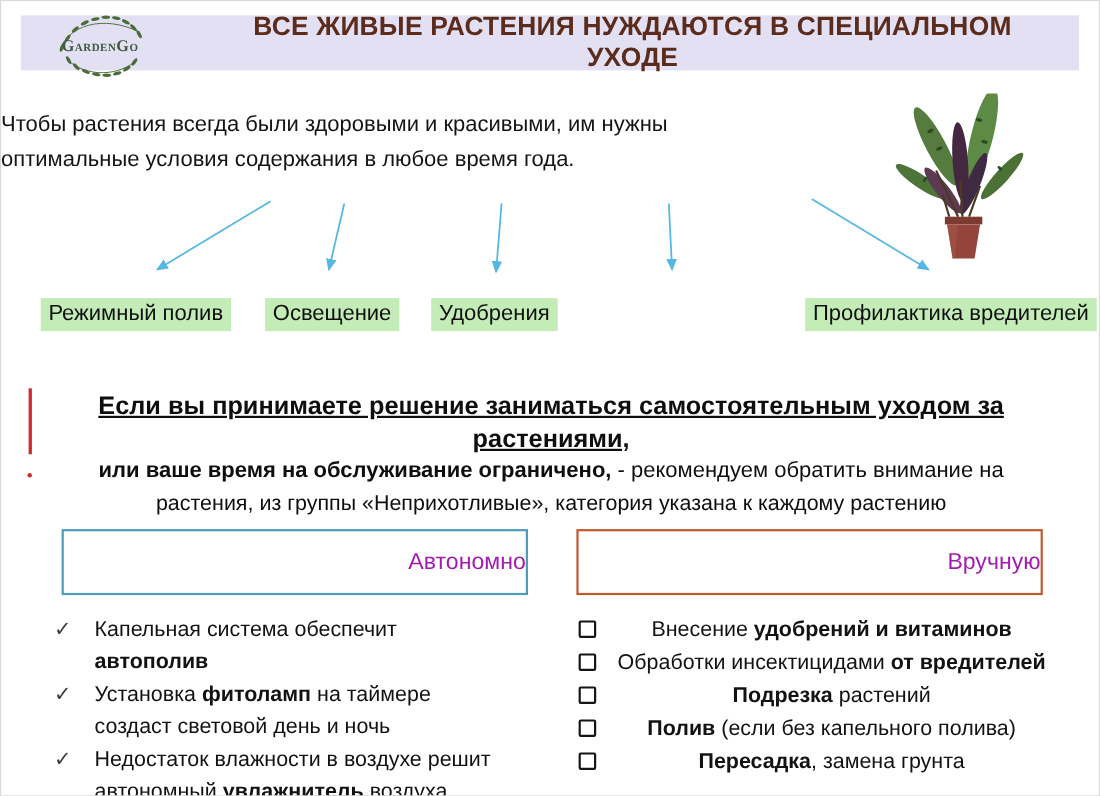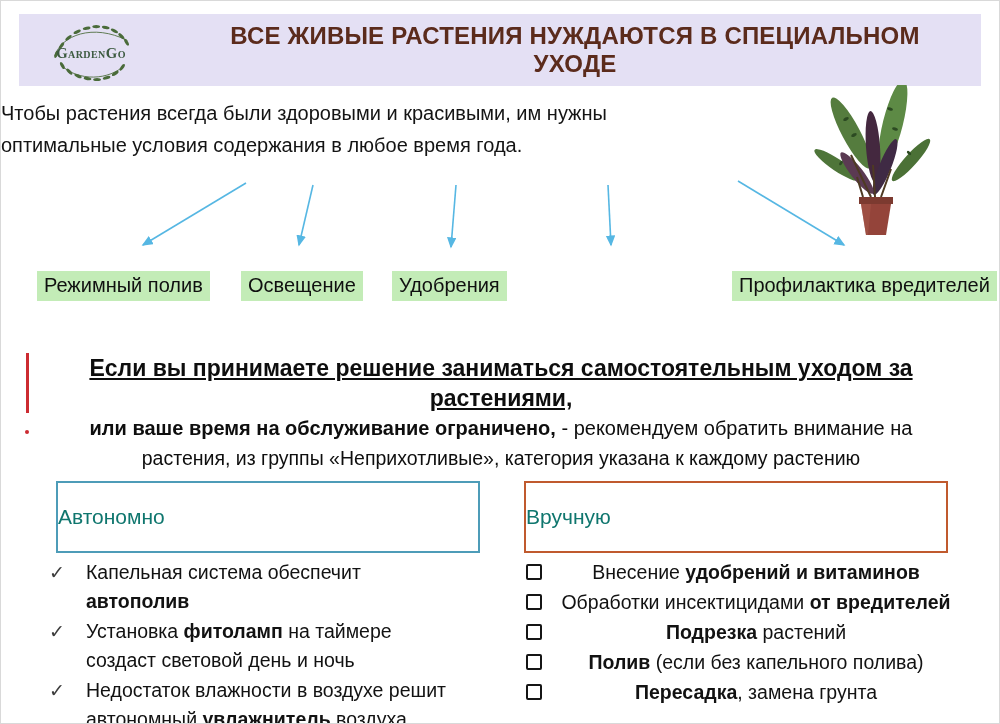--- a/index.html
+++ b/index.html
@@ -3,21 +3,21 @@
 <meta charset="utf-8">
 <style>
   html,body{margin:0;padding:0;background:#f2f2f2;}
   .slide{
     position:relative; width:1000px; height:724px; margin:0 auto;
     background:#ffffff; border:1px solid #d9d9d9; box-sizing:border-box;
     font-family:"Liberation Sans", sans-serif; color:#161616; overflow:hidden;
   }
   
   .header-bar{
-    position:absolute; left:18px; top:13px; width:962px; height:72px;
+    position:absolute; left:18px; top:13px; width:962px; height:50px;
     background:#e4e0f4; display:flex; align-items:center;
   }
   .logo{ margin-left:20px; width:104px; height:66px; flex:0 0 auto; }
   .header-title{
     flex:1; text-align:center; padding-right:40px; padding-left:66px;
     font-size:24px; font-weight:bold; color:#5b2b1c; letter-spacing:0.2px;
   }
   
   .intro{
     position:absolute; left:0; top:96px; width:990px; text-align:left;
@@ -37,23 +37,23 @@
   .notice-dot{ position:absolute; left:24px; top:429px; width:4px; height:4px; border-radius:50%; background:#cc2b31; }
   .notice{
     position:absolute; left:42px; top:352px; width:916px; text-align:center; color:#0e0e0e;
   }
   .notice .l1{ font-size:23px; font-weight:bold; text-decoration:underline; line-height:30px; }
   .notice .l2{ font-size:20px; line-height:31px; }
   .notice .l2 .b{ font-weight:bold; }
   .notice .l3{ font-size:19.5px; line-height:29px; }
   
   .col-box{
-    position:absolute; top:480px; width:424px; height:72px;
-    display:flex; align-items:center; justify-content:flex-start;
-    font-size:21px; color:#0f766e; background:#fff; box-sizing:border-box;
+    position:absolute; top:480px; width:424px; height:60px;
+    display:flex; align-items:center; justify-content:flex-end;
+    font-size:21px; color:#a21caf; background:#fff; box-sizing:border-box;
   }
   .col-box.auto{ left:55px; border:2px solid #4d9cb8; }
   .col-box.manual{ left:523px; border:2px solid #c05a2e; }
   
   ul.checklist{ list-style:none; margin:0; padding:0; position:absolute; top:557px; }
   ul.checklist.auto{ left:48px; width:432px; }
   ul.checklist.manual{ left:525px; width:432px;text-align:center; }
   ul.checklist li{ display:flex; align-items:flex-start; margin-bottom:1px; }
   .item-text{ font-size:19.5px; line-height:29px; color:#121212; }
   ul.checklist.auto .item-text{ width:372px; }

